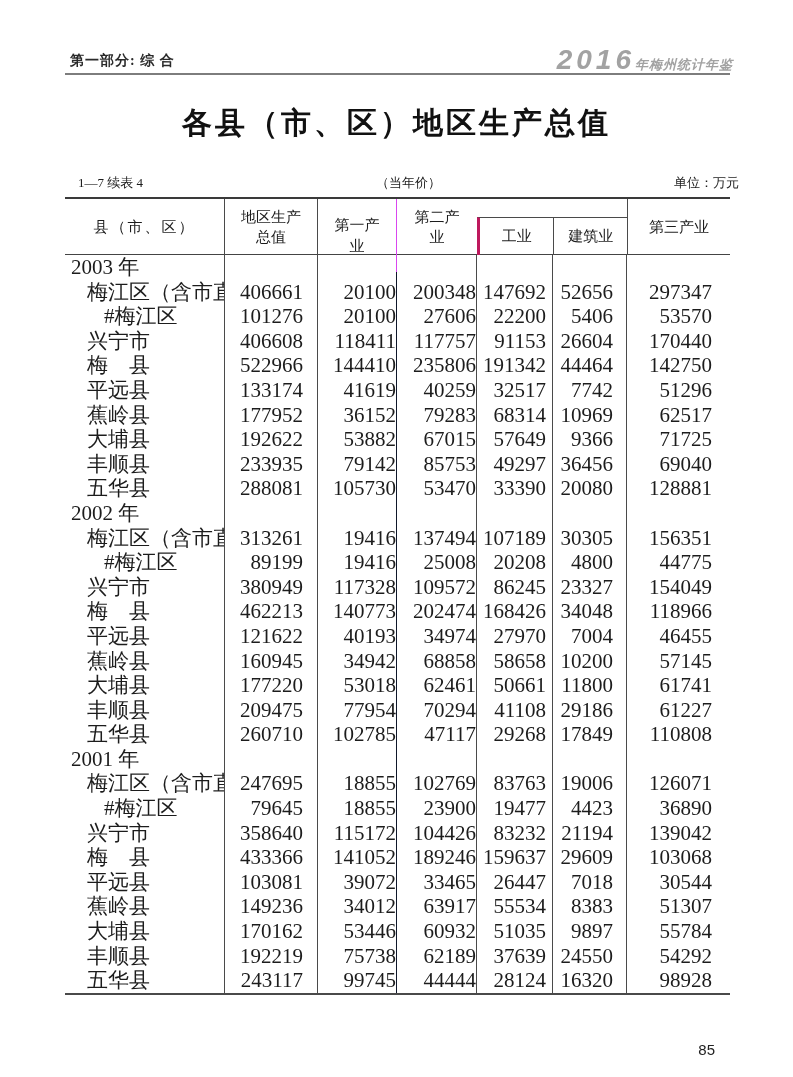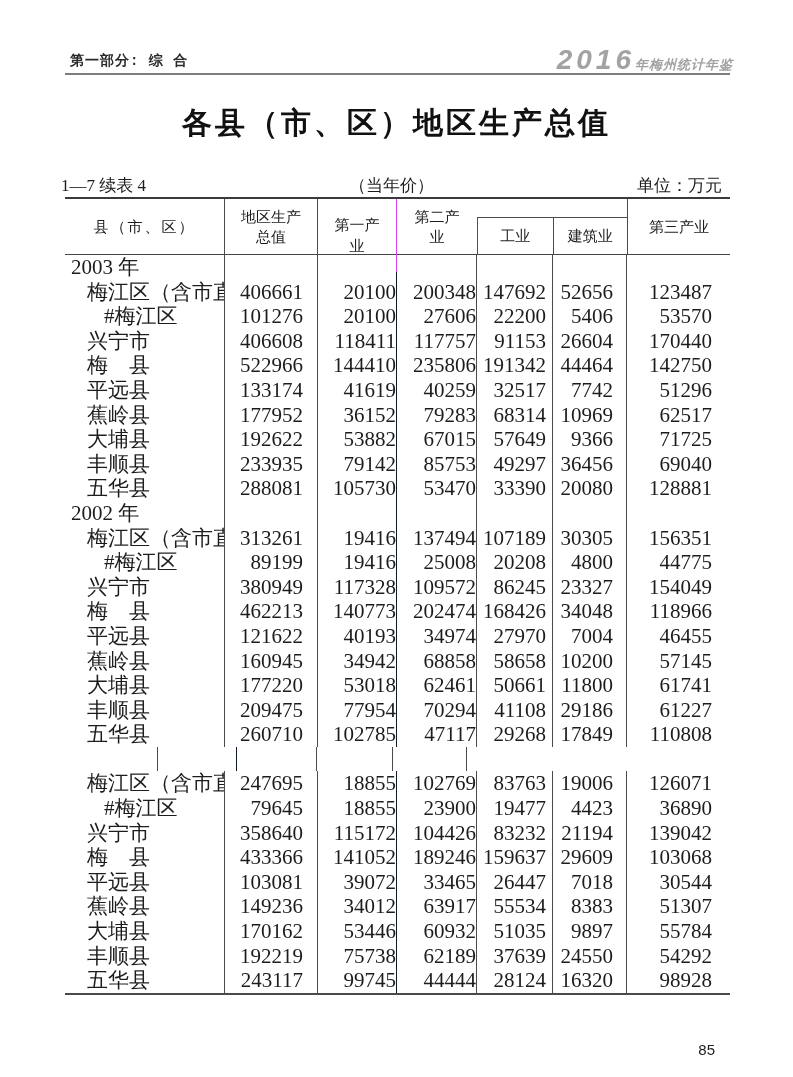--- a/index.html
+++ b/index.html
@@ -5,21 +5,21 @@
   * { margin:0; padding:0; box-sizing:border-box; }
   html,body { background:#e8e8e8; }
   .page {
     position:relative; width:793px; height:1077px; margin:0 auto;
     background:#ffffff; overflow:hidden;
     font-family:"Liberation Serif","DejaVu Serif",serif; color:#1c1c1c;
   }
   
   .runhead-left {
     position:absolute; left:70px; top:52px;
-    font-family:Liberation Mono, monospace;
+    font-family:Liberation Serif, serif;
     font-size:14px; font-weight:bold; letter-spacing:1px; color:#2a2a2a;
   }
   .runhead-right {
     position:absolute; right:60px; top:44px; text-align:right;
     color:#a2a2a2; font-style:italic; white-space:nowrap;
   }
   .runhead-right .yr-big {
     font-family:"Liberation Sans","DejaVu Sans",sans-serif;
     font-size:28px; font-weight:bold; letter-spacing:4px;
   }
@@ -29,38 +29,38 @@
   }
   .runhead-rule {
     position:absolute; left:65px; top:73px; width:665px; height:2px; background:#7d7d7d;
   }
   
   .doc-title {
     position:absolute; left:0; top:103px; width:100%;
     text-align:center; font-size:30px; font-weight:bold; letter-spacing:3px; color:#111;
   }
   
-  .meta { position:absolute; left:59px; top:174px; width:665px; height:20px; font-size:17px; }
+  .meta { position:absolute; left:76px; top:174px; width:665px; height:20px; font-size:13px; }
   .meta .m-left   { position:absolute; left:2px; top:0; }
   .meta .m-center { position:absolute; left:0; right:0; top:0; text-align:center; }
   .meta .m-right  { position:absolute; right:2px; top:0; }
   
   .gtable { position:absolute; left:65px; top:197px; width:665px; }
   .t-topline { height:2px; background:#3a3a3a; }
   .t-botline { height:2px; background:#4a4a4a; }
   .thead { position:relative; height:56px; border-bottom:1px solid #444; font-size:15px; }
   .hc { position:absolute; display:flex; align-items:center; justify-content:center; text-align:center; }
   .hc-region    { left:0;   top:0;  width:160px; height:56px; border-right:1px solid #4a4a4a; letter-spacing:2px; }
   .hc-gdp      { left:160px; top:0; width:93px;  height:56px; border-right:1px solid #4a4a4a; }
   .hc-gdp span { display:inline-block; width:64px; line-height:1.35; }
   .hc-primary  { left:253px; top:0; width:79px;  height:73px; border-right:1px solid #d946ef; }
   .hc-primary span, .hc-secondary span { display:inline-block; width:48px; line-height:1.35; }
   .hc-secondary{ left:332px; top:0; width:80px;  height:56px; }
   .subbox { position:absolute; left:412px; top:18px; width:150px; height:38px;
-            border-top:1px solid #4a4a4a; border-left:1px solid #be185d; display:flex; }
+            border-top:1px solid #4a4a4a; border-left:3px solid #be185d; display:flex; }
   .hc-industry, .hc-construction {
     position:relative; height:100%; display:flex; align-items:center; justify-content:center; }
   .hc-industry     { width:76px; border-right:1px solid #4a4a4a; }
   .hc-construction { width:74px; }
   .hc-tertiary { left:562px; top:0; width:103px; height:56px; border-left:1px solid #4a4a4a;font-family:Liberation Mono, monospace; }
   
   .tbody { width:665px; }
   .trow { display:flex; height:24.6px; line-height:24.6px; font-size:21px; }
   .tc { height:100%; overflow:hidden; white-space:pre; }
   .tc.label { width:160px; border-right:1px solid #4a4a4a; text-align:left; }
@@ -138,21 +138,21 @@
           <div class="tc num c4"></div>
           <div class="tc num c5"></div>
         </div>
         <div class="trow">
           <div class="tc label indent-1">梅江区（含市直）</div>
           <div class="tc num c0">406661</div>
           <div class="tc num c1">20100</div>
           <div class="tc num c2">200348</div>
           <div class="tc num c3">147692</div>
           <div class="tc num c4">52656</div>
-          <div class="tc num c5">123487</div>
+          <div class="tc num c5">297347</div>
         </div>
         <div class="trow">
           <div class="tc label indent-2">#梅江区</div>
           <div class="tc num c0">101276</div>
           <div class="tc num c1">20100</div>
           <div class="tc num c2">27606</div>
           <div class="tc num c3">22200</div>
           <div class="tc num c4">5406</div>
           <div class="tc num c5">53570</div>
         </div>
@@ -303,20 +303,21 @@
         <div class="trow">
           <div class="tc label indent-1">五华县</div>
           <div class="tc num c0">260710</div>
           <div class="tc num c1">102785</div>
           <div class="tc num c2">47117</div>
           <div class="tc num c3">29268</div>
           <div class="tc num c4">17849</div>
           <div class="tc num c5">110808</div>
         </div>
         <div class="trow">
+          <div class="tc label indent-0">2001 年</div>
           <div class="tc num c0"></div>
           <div class="tc num c1"></div>
           <div class="tc num c2"></div>
           <div class="tc num c3"></div>
           <div class="tc num c4"></div>
           <div class="tc num c5"></div>
         </div>
         <div class="trow">
           <div class="tc label indent-1">梅江区（含市直）</div>
           <div class="tc num c0">247695</div>

